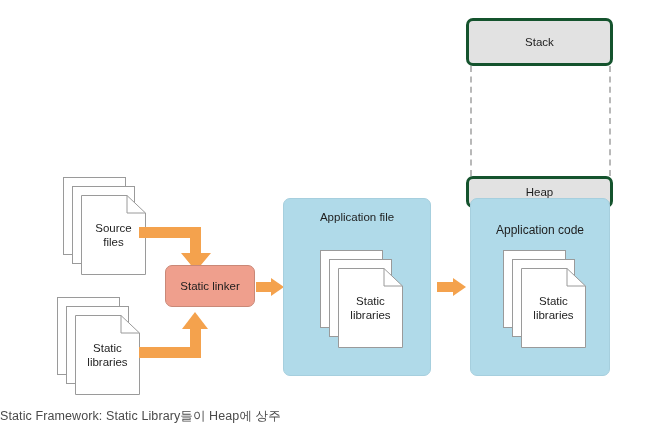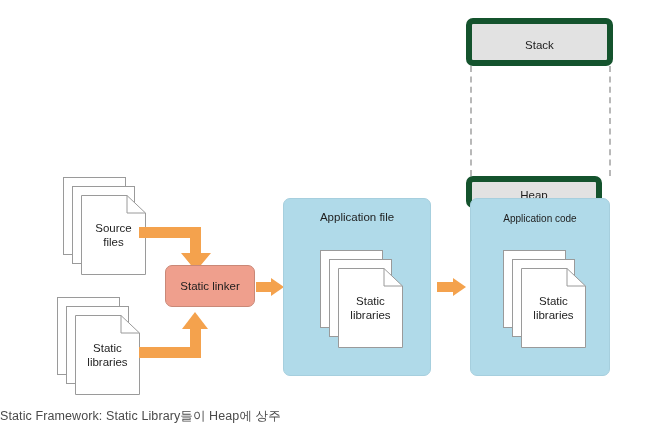--- a/index.html
+++ b/index.html
@@ -61,21 +61,21 @@
     text-align: center;
     color: #1d1d1d;
   }
 
   .blue-box {
     background: #b0dae9;
     border: 1px solid #a6cfde;
   }
   .gray-box {
     background: #e2e2e2;
-    border: 6px solid #14532d;
+    border: 3px solid #14532d;
     justify-content: center;
   }
   .salmon-box {
     background: #ef9f8d;
     border: 1px solid #c98877;
     align-items: center;
   }
 
   
   .arrow-svg {
@@ -176,26 +176,26 @@
     <polygon points="16,2 16,20 29,11" fill="#f4a24d"></polygon>
   </svg>
 
   <div class="rbox gray-box" style="left:466px; top:18px; width:147px; height:48px;">
     <div class="rbox-title" style="font-size:11.5px; margin-top:15px;">Stack</div>
   </div>
 
   <div class="dashed-line" style="left:470px; top:66px; height:110px;"></div>
   <div class="dashed-line" style="left:609px; top:66px; height:110px;"></div>
 
-  <div class="rbox gray-box" style="left:466px; top:176px; width:136px; height:32px;">
+  <div class="rbox gray-box" style="left:466px; top:176px; width:147px; height:32px;">
     <div class="rbox-title" style="font-size:11.5px; margin-top:7px;">Heap</div>
   </div>
 
   <div class="rbox blue-box" style="left:470px; top:198px; width:140px; height:178px;">
-    <div class="rbox-title" style="font-size:10px; margin-top:14px;">Application code</div>
+    <div class="rbox-title" style="font-size:12px; margin-top:24px;">Application code</div>
   </div>
 
   <div class="doc-stack" style="left:503px; top:250px; width:85px; height:100px;">
     <div class="doc-sheet back2" style="width:63px; height:78px;"></div>
     <div class="doc-sheet back1" style="width:63px; height:78px;"></div>
     <div class="doc-front">
       <svg width="65" height="80" viewBox="0 0 65 80">
         <path d="M0.5 0.5 H46 L64.5 18 V79.5 H0.5 Z" fill="#ffffff" stroke="#9a9a9a" stroke-width="1"></path>
         <path d="M46 0.5 L46 18 L64.5 18" fill="none" stroke="#9a9a9a" stroke-width="1"></path>
       </svg>

